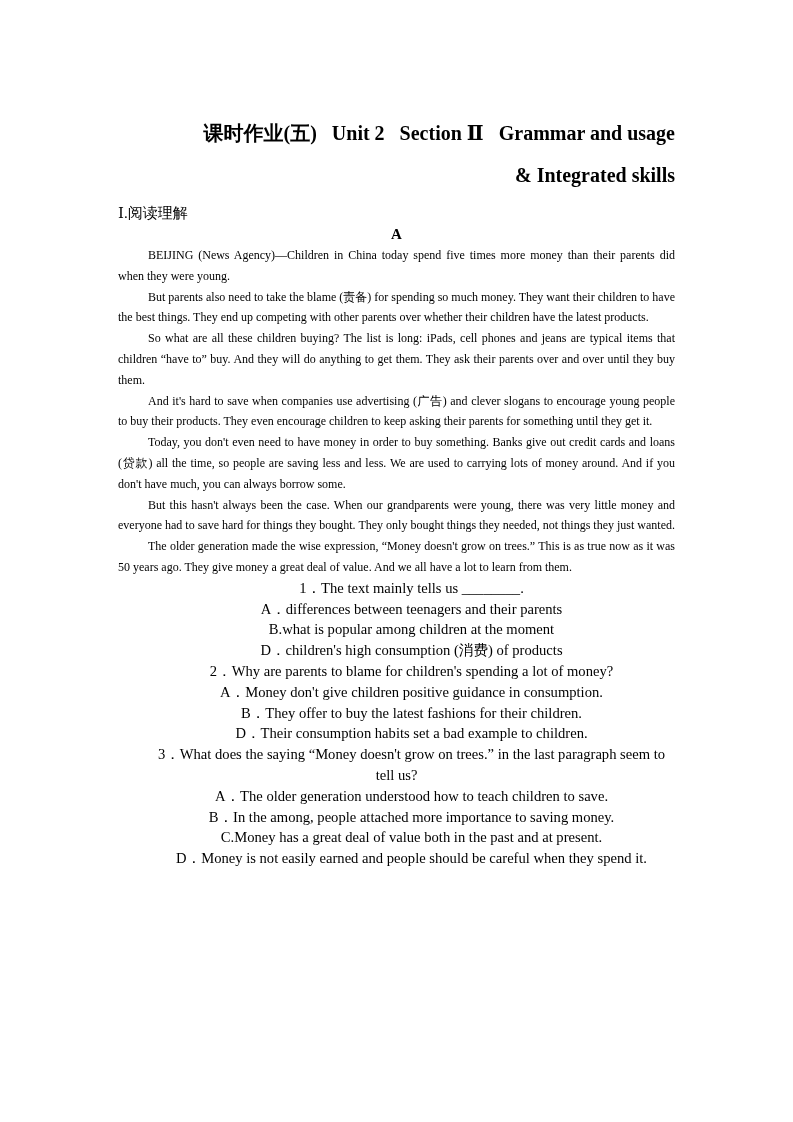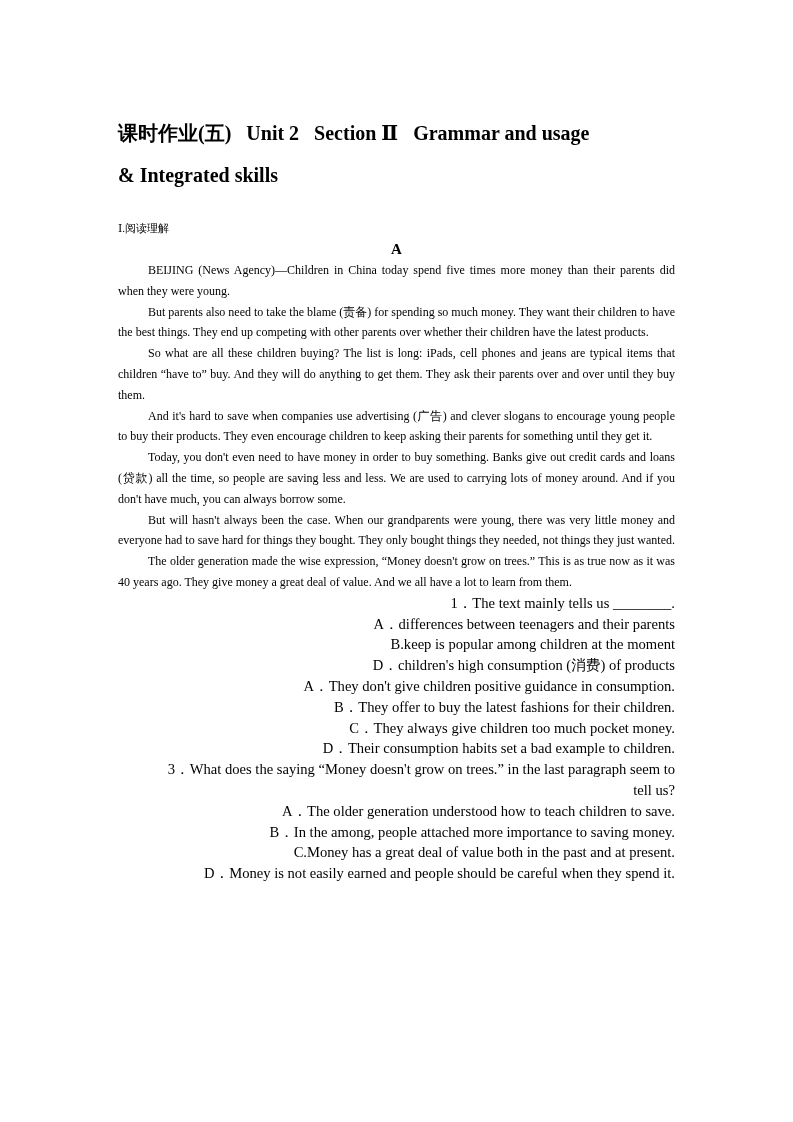--- a/index.html
+++ b/index.html
@@ -18,76 +18,76 @@
   .page {
     position: absolute;
     left: 118px;
     top: 112px;
     width: 557px;
   }
   .title-line {
     font-weight: bold;
     font-size: 20px;
     line-height: 42px;
-    text-align: left;
+    text-align: right;
     white-space: pre-wrap;
   }
   .section-heading {
-    font-size: 11px;
+    font-size: 15px;
     line-height: 21px;
-    margin-top: 22px;
+    margin-top: 7px;
   }
   .passage-label {
     font-size: 15px;
     line-height: 21px;
     font-weight: bold;
     text-align: center;
   }
   .para {
     margin: 0;
     font-size: 12px;
     line-height: 20.8px;
     text-align: justify;
     text-indent: 30px;
   }
   .q-line {
     font-size: 14.6px;
     line-height: 20.8px;
     text-indent: 30px;
-    text-align: right;
+    text-align: center;
   }
 </style>
 </head>
 <body>
 
 <div class="page">
   <div class="title-line">课时作业(五)   Unit 2   Section Ⅱ   Grammar and usage</div>
   <div class="title-line">&amp; Integrated skills</div>
   <div class="section-heading">Ⅰ.阅读理解</div>
   <div class="passage-label">A</div>
   <div>
       <p class="para">BEIJING (News Agency)—Children in China today spend five times more money than their parents did when they were young.</p>
       <p class="para">But parents also need to take the blame (责备) for spending so much money. They want their children to have the best things. They end up competing with other parents over whether their children have the latest products.</p>
       <p class="para">So what are all these children buying? The list is long: iPads, cell phones and jeans are typical items that children “have to” buy. And they will do anything to get them. They ask their parents over and over until they buy them.</p>
       <p class="para">And it's hard to save when companies use advertising (广告) and clever slogans to encourage young people to buy their products. They even encourage children to keep asking their parents for something until they get it.</p>
       <p class="para">Today, you don't even need to have money in order to buy something. Banks give out credit cards and loans (贷款) all the time, so people are saving less and less. We are used to carrying lots of money around. And if you don't have much, you can always borrow some.</p>
-      <p class="para">But will hasn't always been the case. When our grandparents were young, there was very little money and everyone had to save hard for things they bought. They only bought things they needed, not things they just wanted.</p>
-      <p class="para">The older generation made the wise expression, “Money doesn't grow on trees.” This is as true now as it was 40 years ago. They give money a great deal of value. And we all have a lot to learn from them.</p>
+      <p class="para">But this hasn't always been the case. When our grandparents were young, there was very little money and everyone had to save hard for things they bought. They only bought things they needed, not things they just wanted.</p>
+      <p class="para">The older generation made the wise expression, “Money doesn't grow on trees.” This is as true now as it was 50 years ago. They give money a great deal of value. And we all have a lot to learn from them.</p>
     </div>
   <div>
       <div>
         <div class="q-line">1．The text mainly tells us ________.</div>
         <div class="q-line">A．differences between teenagers and their parents</div>
-        <div class="q-line">B.keep is popular among children at the moment</div>
+        <div class="q-line">B.what is popular among children at the moment</div>
         <div class="q-line">D．children's high consumption (消费) of products</div>
       </div>
       <div>
-        <div class="q-line">A．They don't give children positive guidance in consumption.</div>
+        <div class="q-line">2．Why are parents to blame for children's spending a lot of money?</div>
+        <div class="q-line">A．Money don't give children positive guidance in consumption.</div>
         <div class="q-line">B．They offer to buy the latest fashions for their children.</div>
-        <div class="q-line">C．They always give children too much pocket money.</div>
         <div class="q-line">D．Their consumption habits set a bad example to children.</div>
       </div>
       <div>
         <div class="q-line">3．What does the saying “Money doesn't grow on trees.” in the last paragraph seem to tell us?</div>
         <div class="q-line">A．The older generation understood how to teach children to save.</div>
         <div class="q-line">B．In the among, people attached more importance to saving money.</div>
         <div class="q-line">C.Money has a great deal of value both in the past and at present.</div>
         <div class="q-line">D．Money is not easily earned and people should be careful when they spend it.</div>
       </div>
     </div>

